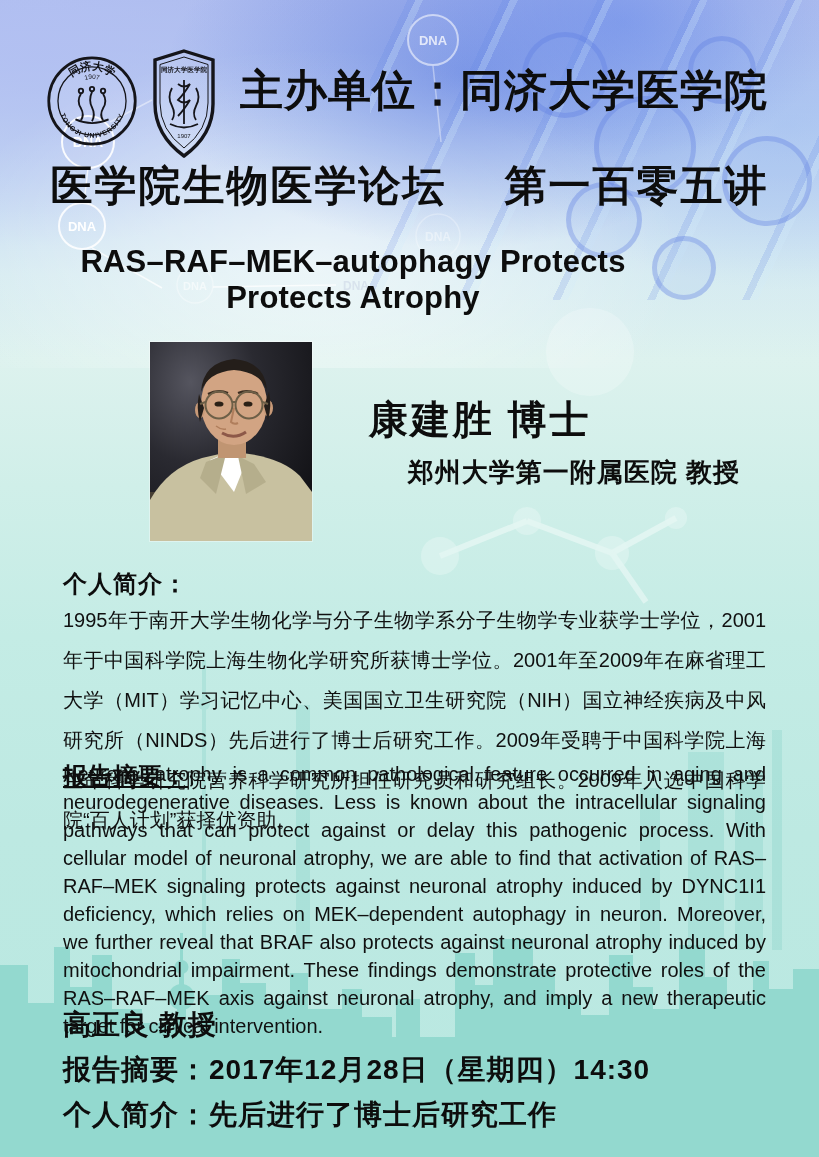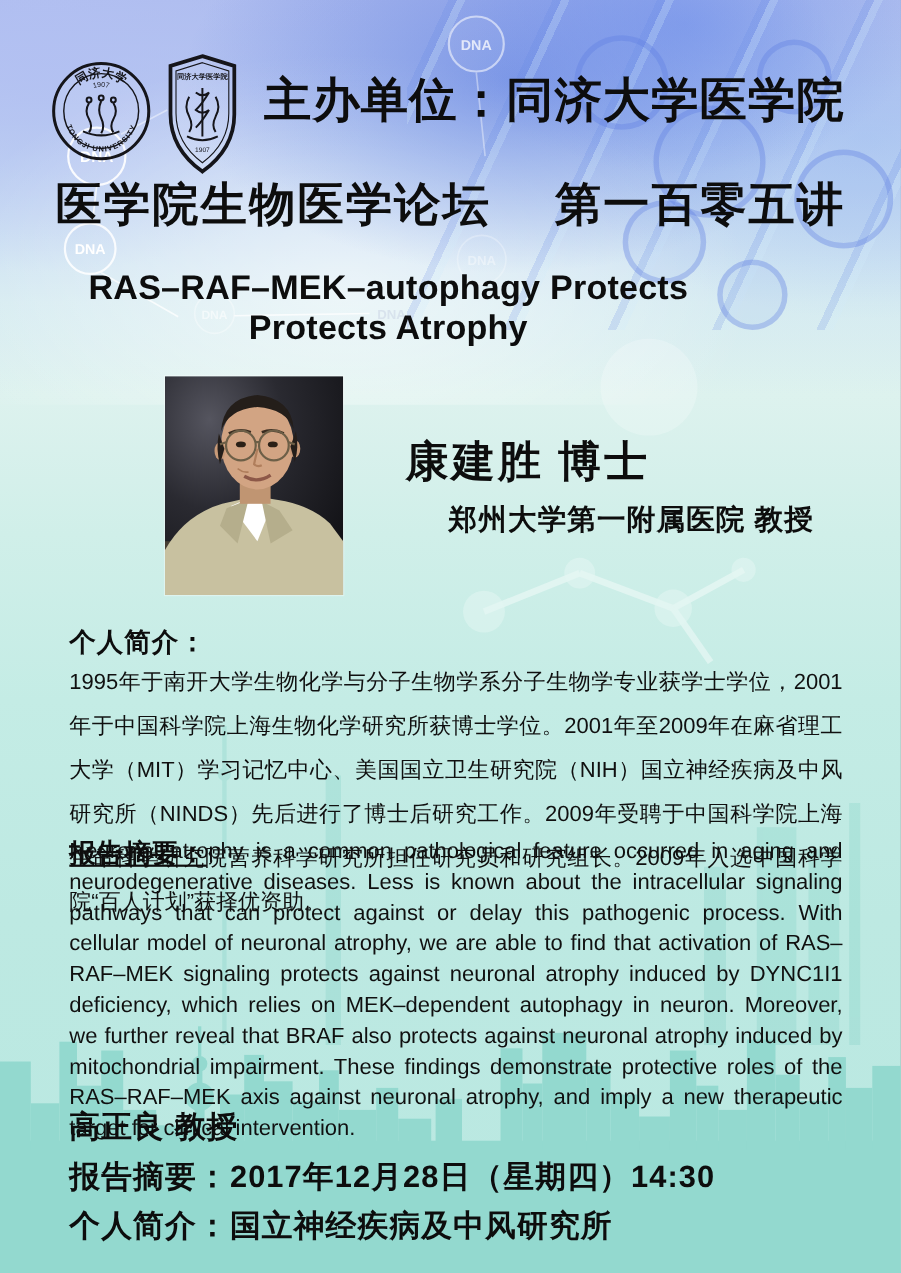--- a/index.html
+++ b/index.html
@@ -263,17 +263,17 @@
   <div id="details" class="abs">
     <div class="detail-row">
       <span class="detail-value">高正良 教授</span>
     </div>
     <div class="detail-row">
       <span class="detail-label">报告摘要：</span>
       <span class="detail-value">2017年12月28日（星期四）14:30</span>
     </div>
     <div class="detail-row">
       <span class="detail-label">个人简介：</span>
-      <span class="detail-value">国立神经疾病及中风研究所</span>
+      <span class="detail-value">先后进行了博士后研究工作</span>
     </div>
   </div>
 
 </div>
 
 </body></html>

